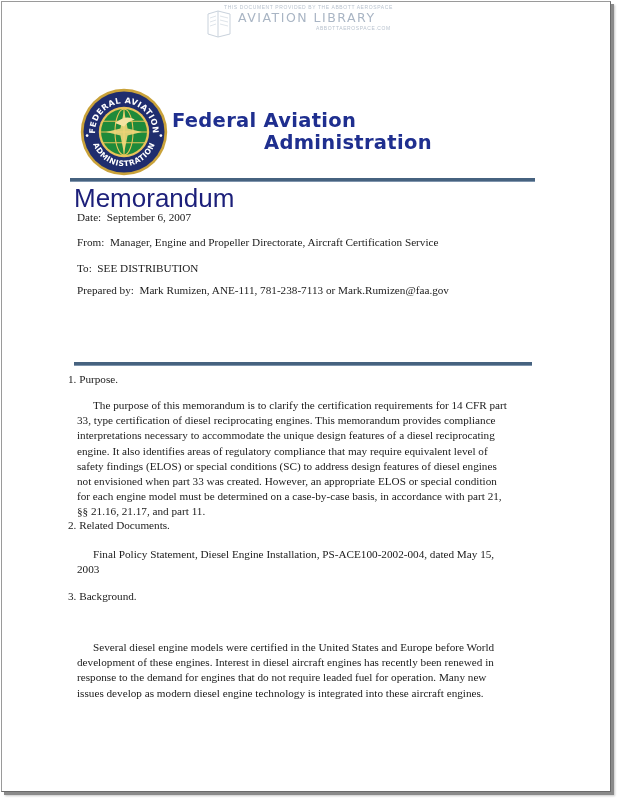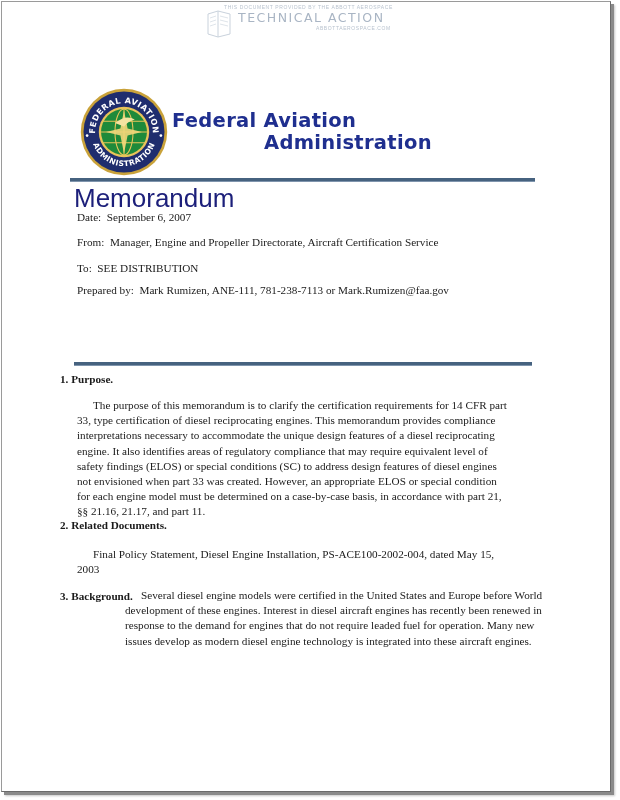--- a/index.html
+++ b/index.html
@@ -28,37 +28,37 @@
   .faa-line2 { left: 262px; top: 129px; }
   .rule { position: absolute; height: 3px; background: #46627f; border-bottom: 1px solid #7f95ad; }
   .rule1 { left: 68px; top: 176px; width: 465px; }
   .rule2 { left: 72px; top: 360px; width: 458px; }
 
   .memo-title { position: absolute; left: 72px; top: 181px; font-family: "Liberation Sans", sans-serif; font-size: 26px; color: #1c1f7a; white-space: nowrap; }
   .line { position: absolute; left: 75px; font-size: 11.2px; white-space: nowrap; line-height: 14px; }
   .subject { position: absolute; left: 75px; top: 304px; width: 462px; font-size: 11.2px; line-height: 14.2px; }
   .subject .action { font-weight: bold; text-decoration: underline; }
 
-  .sec-head { position: absolute; left: 58px; font-size: 11.2px; font-weight: bold; white-space: nowrap; }
+  .sec-head { position: absolute; left: 66px; font-size: 11.2px; font-weight: normal; white-space: nowrap; }
   .para { position: absolute; left: 75px; width: 466px; font-size: 11.2px; line-height: 14.5px; text-indent: 16px; text-align: left; }
   .para span.ln { display: block; white-space: nowrap; }
 </style>
 </head>
 <body>
 
 <div class="page">
 
   <div class="wm">
     <svg class="wm-book" viewBox="0 0 30 30">
       <path d="M4 6 L14 3 L26 6 L26 26 L14 29 L4 26 Z" fill="none" stroke="#c9d2dc" stroke-width="1"></path>
       <path d="M14 3 L14 29" stroke="#c9d2dc" stroke-width="1"></path>
       <path d="M6 10 L12 8 M6 14 L12 12 M6 18 L12 16 M16 8 L24 10 M16 12 L24 14 M16 16 L24 18" stroke="#d6dde5" stroke-width="0.8"></path>
     </svg>
     <div class="wm-top">THIS DOCUMENT PROVIDED BY THE ABBOTT AEROSPACE</div>
-    <div class="wm-main">TECHNICAL ACTION</div>
+    <div class="wm-main">AVIATION LIBRARY</div>
     <div class="wm-sub">ABBOTTAEROSPACE.COM</div>
   </div>
 
   <svg class="seal" viewBox="0 0 100 100">
     <defs>
       <path id="arcTop" d="M 18 50 A 32 32 0 0 1 82 50"></path>
       <path id="arcBot" d="M 14 52 A 36 36 0 0 0 86 52"></path>
     </defs>
     <circle cx="50" cy="50" r="48" fill="#c9a23a"></circle>
     <circle cx="50" cy="50" r="45" fill="#1f2d6e"></circle>
@@ -121,20 +121,20 @@
     <span class="ln">§§ 21.16, 21.17, and part 11.</span>
   </div>
 
   <div class="sec-head" style="top:517px;">2.  Related Documents.</div>
   <div class="para" style="top:545px; line-height:15.2px; text-indent:0;">
     <span class="ln" style="padding-left:16px;">Final Policy Statement, Diesel Engine Installation, PS-ACE100-2002-004, dated May 15,</span>
     <span class="ln">2003</span>
   </div>
 
   <div class="sec-head" style="top:588px;">3.  Background.</div>
-  <div class="para" style="top:586px; line-height:15.2px; text-indent:0;margin-left:48px;">
+  <div class="para" style="top:638px; line-height:15.2px; text-indent:0;">
     <span class="ln" style="padding-left:16px;">Several diesel engine models were certified in the United States and Europe before World</span>
     <span class="ln">development of these engines.  Interest in diesel aircraft engines has recently been renewed in</span>
     <span class="ln">response to the demand for engines that do not require leaded fuel for operation.  Many new</span>
     <span class="ln">issues develop as modern diesel engine technology is integrated into these aircraft engines.</span>
   </div>
 
 </div>
 
 </body></html>

